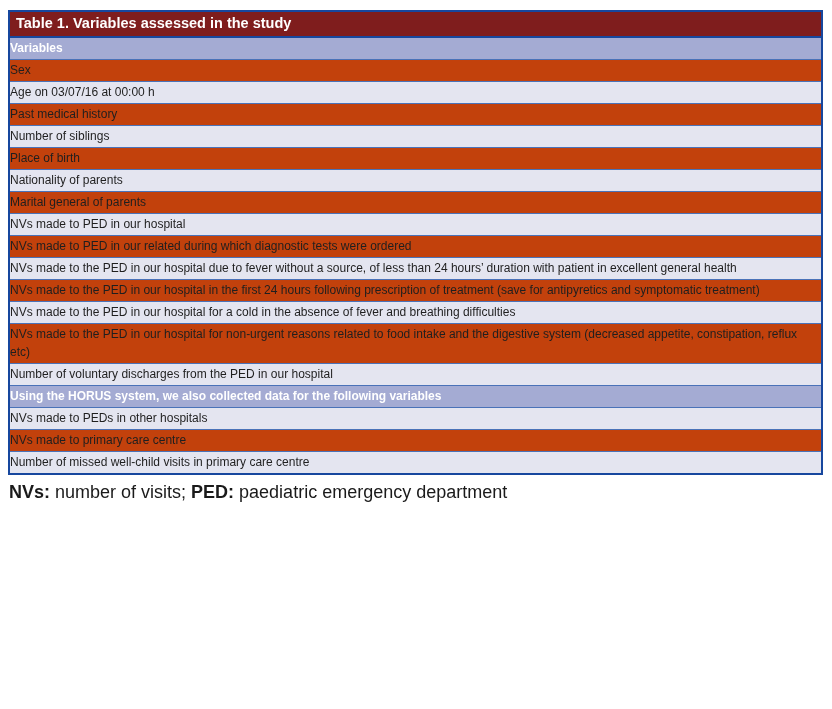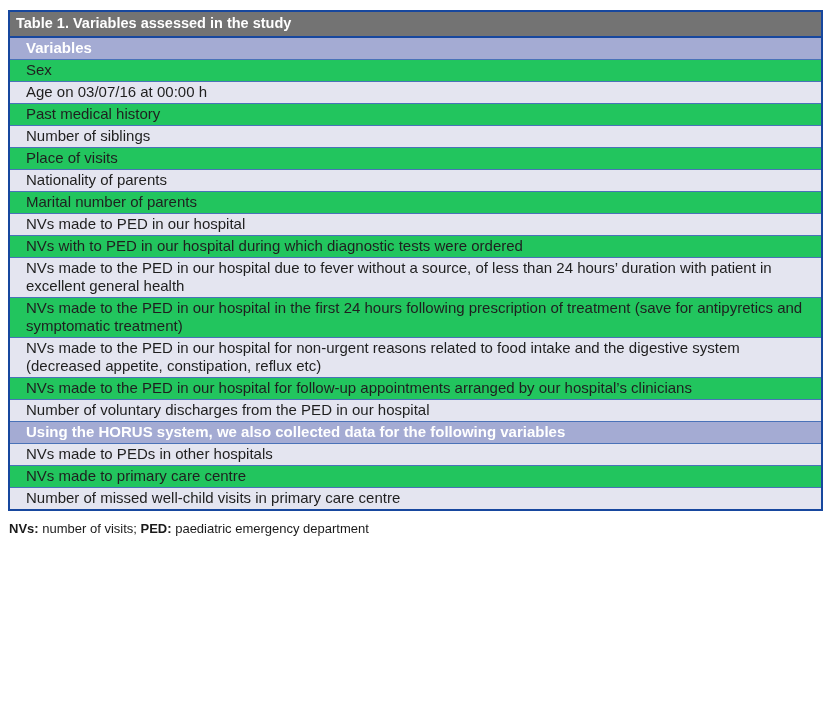--- a/index.html
+++ b/index.html
@@ -19,49 +19,49 @@
   table.study-table {
     width: 815px;
     border-collapse: collapse;
     border: 2px solid #17479e;
     table-layout: fixed;
   }
   table.study-table th,
   table.study-table td {
     text-align: left;
     vertical-align: top;
-    font-size: 15px;
+    font-size: 12px;
     line-height: 18px;
-    padding: 1px 8px 2px 16px;
+    padding: 1px 8px 2px 0;
   }
   tr.title-row th {
-    background: #737373;
+    background: #7f1d1d;
     color: #ffffff;
     font-weight: bold;
     font-size: 14.5px;
     line-height: 19px;
     padding: 2px 8px 3px 6px;
     border-bottom: 2px solid #17479e;
   }
   tr.section-row th {
     background: #a4abd3;
     color: #ffffff;
     font-weight: bold;
     border-bottom: 1px solid #4a72b8;
   }
   tbody td {
     color: #1f1f1f;
-    background: #22c55e;
+    background: #c2410c;
     border-bottom: 1px solid #4a72b8;
   }
   tbody.sec1 tr:nth-child(even) td { background: #e4e5f0; }
   tbody.sec2 tr:nth-child(odd)  td { background: #e4e5f0; }
   .footnote {
     margin: 9px 0 0 1px;
-    font-size: 13px;
+    font-size: 18px;
     color: #1a1a1a;
     line-height: 17px;
   }
   .footnote .abbr { font-weight: bold; }
 </style>
 </head>
 <body>
 
 <div class="page">
   <table class="study-table">
@@ -80,45 +80,45 @@
       <tr>
           <td>Age on 03/07/16 at 00:00 h</td>
         </tr>
       <tr>
           <td>Past medical history</td>
         </tr>
       <tr>
           <td>Number of siblings</td>
         </tr>
       <tr>
-          <td>Place of visits</td>
+          <td>Place of birth</td>
         </tr>
       <tr>
           <td>Nationality of parents</td>
         </tr>
       <tr>
-          <td>Marital number of parents</td>
+          <td>Marital general of parents</td>
         </tr>
       <tr>
           <td>NVs made to PED in our hospital</td>
         </tr>
       <tr>
-          <td>NVs with to PED in our hospital during which diagnostic tests were ordered</td>
+          <td>NVs made to PED in our related during which diagnostic tests were ordered</td>
         </tr>
       <tr>
           <td>NVs made to the PED in our hospital due to fever without a source, of less than 24 hours’ duration with patient in excellent general health</td>
         </tr>
       <tr>
           <td>NVs made to the PED in our hospital in the first 24 hours following prescription of treatment (save for antipyretics and symptomatic treatment)</td>
         </tr>
       <tr>
-          <td>NVs made to the PED in our hospital for non-urgent reasons related to food intake and the digestive system (decreased appetite, constipation, reflux etc)</td>
+          <td>NVs made to the PED in our hospital for a cold in the absence of fever and breathing difficulties</td>
         </tr>
       <tr>
-          <td>NVs made to the PED in our hospital for follow-up appointments arranged by our hospital’s clinicians</td>
+          <td>NVs made to the PED in our hospital for non-urgent reasons related to food intake and the digestive system (decreased appetite, constipation, reflux etc)</td>
         </tr>
       <tr>
           <td>Number of voluntary discharges from the PED in our hospital</td>
         </tr>
     </tbody>
     <tbody>
       <tr class="section-row">
         <th>Using the HORUS system, we also collected data for the following variables</th>
       </tr>
     </tbody>

